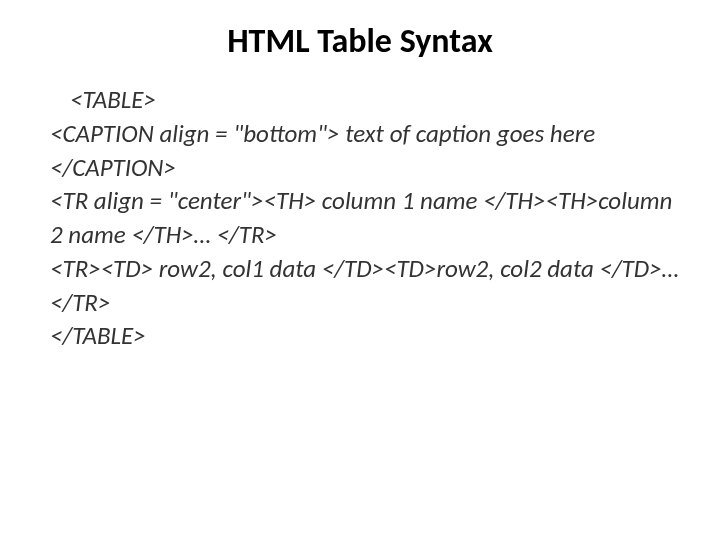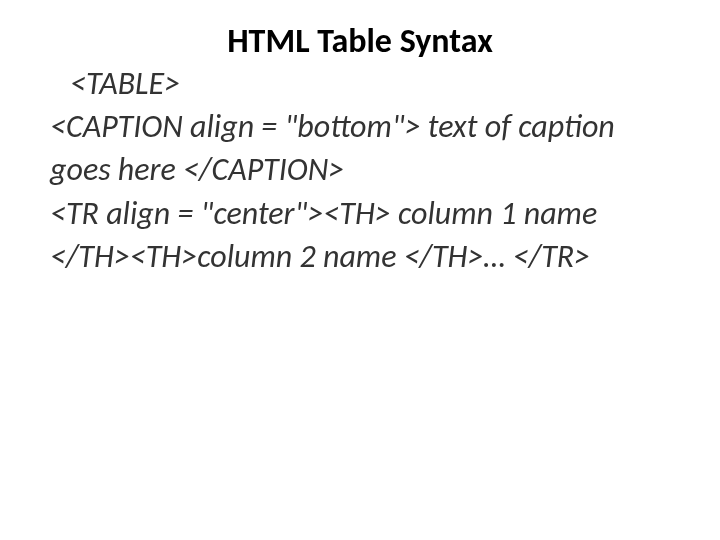--- a/index.html
+++ b/index.html
@@ -8,35 +8,37 @@
       height: 540px;
       background: #fff;
       font-family: Calibri, Arial, sans-serif;
       padding: 20px 40px;
     }
     .title {
       text-align: center;
       font-size: 34px;
       font-weight: bold;
       color: #000;
-      margin-bottom: 1px;
+      margin-bottom: 22px;
     }
     .code-block {
-      font-size: 32px;
+      font-size: 25px;
       line-height: 1.35;
       color: #333;
       font-style: italic;
       padding-left: 10px;
     }
     .code-line {
       display: block;
     }
   </style>
 </head>
 <body>
 
 <h1 class="title">HTML Table Syntax</h1>
 
 <div class="code-block">
   <span class="code-line" style="padding-left:20px;">&lt;TABLE&gt;</span>
   <span class="code-line">&lt;CAPTION align = "bottom"&gt; text of caption goes here &lt;/CAPTION&gt;</span>
   <span class="code-line">&lt;TR align = "center"&gt;&lt;TH&gt; column 1 name &lt;/TH&gt;&lt;TH&gt;column 2 name &lt;/TH&gt;… &lt;/TR&gt;</span>
+  <span class="code-line">&lt;TR&gt;&lt;TD&gt; row2, col1 data &lt;/TD&gt;&lt;TD&gt;row2, col2 data &lt;/TD&gt;… &lt;/TR&gt;</span>
+  <span class="code-line">&lt;/TABLE&gt;</span>
 </div>
 
 </body></html>

